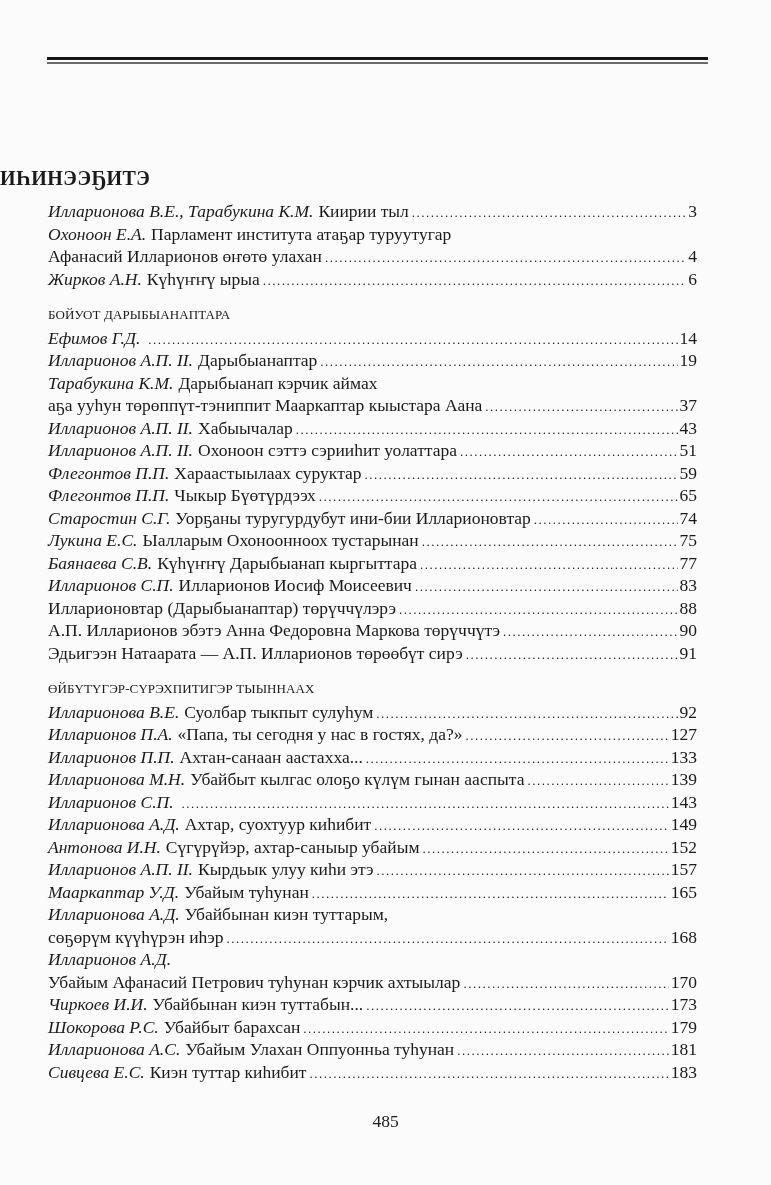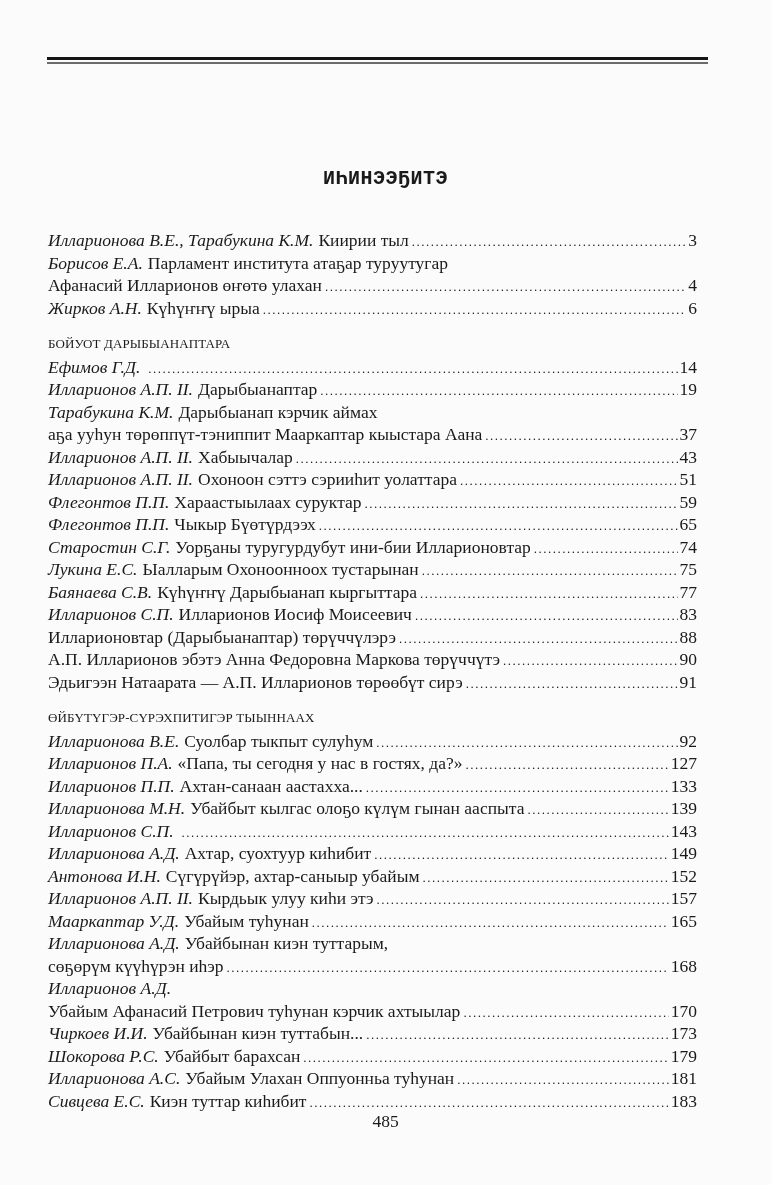--- a/index.html
+++ b/index.html
@@ -14,28 +14,27 @@
   .rule-thick {
     position: absolute; left: 47px; width: 661px; top: 57px; height: 3px;
     background: #151515;
   }
   .rule-thin {
     position: absolute; left: 47px; width: 661px; top: 62px; height: 2px;
     background: #6a6a6a;
   }
   .title {
     position: absolute; left: 0; width: 771px; top: 167px;
-    text-align: center;
+    text-align: left;
     font-weight: bold;
     font-size: 20px;
     letter-spacing: 0.5px;
-    font-family: Liberation Mono, monospace;
   }
   .toc {
-    position: absolute; left: 48px; width: 649px; top: 229px; font-family: Liberation Serif, serif;
+    position: absolute; left: 48px; width: 649px; top: 200px; font-family: Liberation Serif, serif;
   }
   .section-heading {
     font-size: 13px;
     line-height: 22.5px;
     height: 22.5px;
     white-space: nowrap;
     letter-spacing: 0.1px;
   }
   .entry-line {
     display: flex;
@@ -75,21 +74,21 @@
 
 <div class="toc" id="toc">
     <div class="front-block">
       <div class="entry-line">
         <span class="author">Илларионова В.Е., Тарабукина К.М.</span>
         <span class="text">Киирии тыл</span>
         <span class="leader"></span>
         <span class="page">3</span>
       </div>
       <div class="entry-line">
-        <span class="author">Борисов Е.А.</span>
+        <span class="author">Охоноон Е.А.</span>
         <span class="text">Парламент института атаҕар туруутугар</span>
       </div>
       <div class="entry-line">
         <span class="text">Афанасий Илларионов өҥөтө улахан</span>
         <span class="leader"></span>
         <span class="page">4</span>
       </div>
       <div class="entry-line">
         <span class="author">Жирков А.Н.</span>
         <span class="text">Күһүҥҥү ырыа</span>

